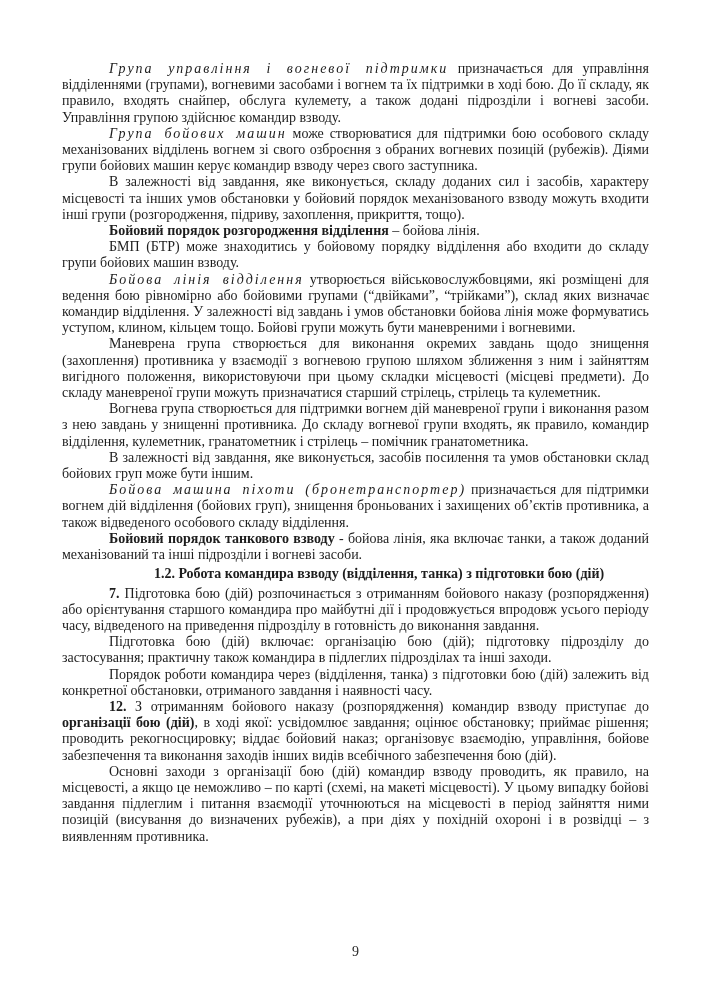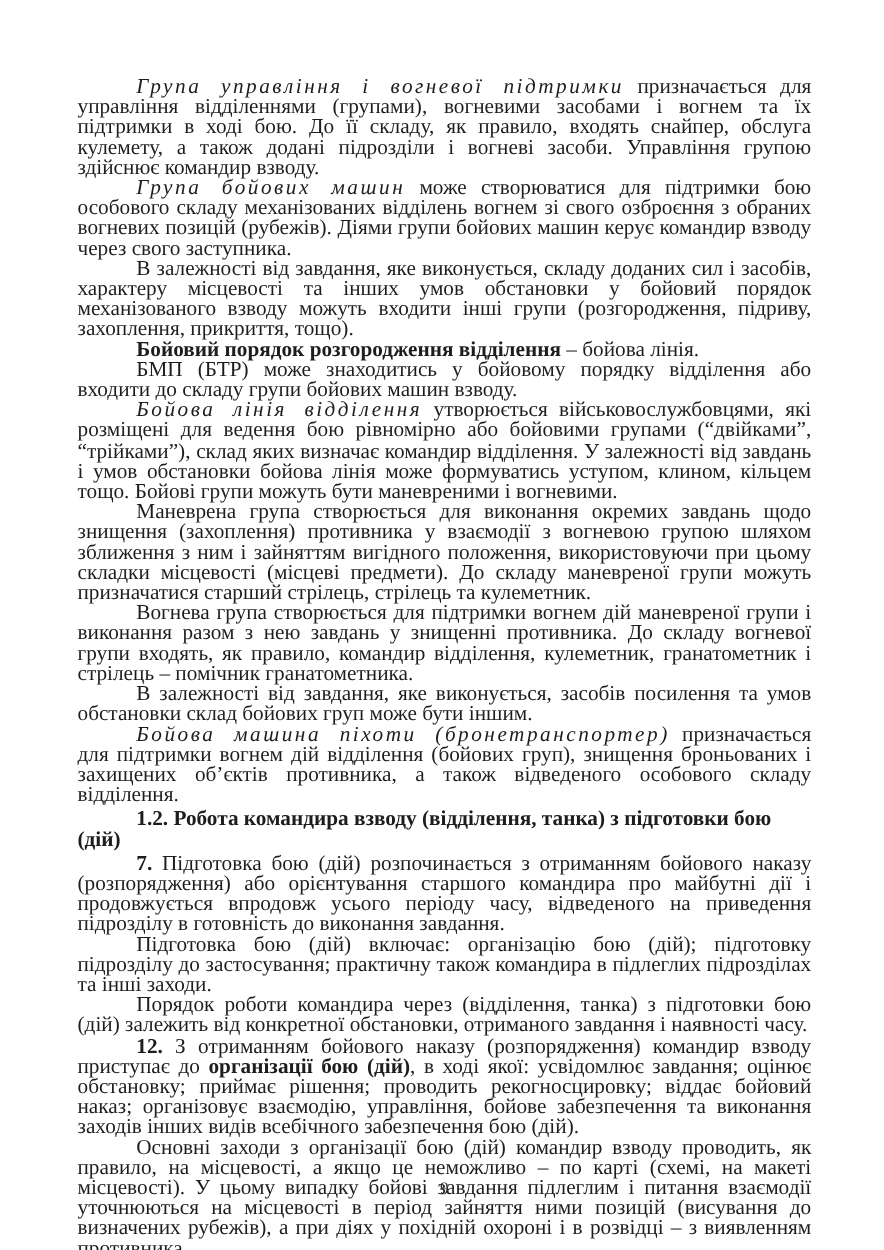--- a/index.html
+++ b/index.html
@@ -16,29 +16,29 @@
     overflow: hidden;
   }
   .page {
     position: absolute;
     left: 62px;
     top: 61px;
     width: 587px;
   }
   p.para {
     margin: 0;
-    font-size: 17px;
+    font-size: 14px;
     line-height: 16.2px;
     text-align: justify;
     text-indent: 47px;
     color: #1d1d1d;
   }
   p.para.heading {
     font-weight: bold;
-    text-align: left;
+    text-align: center;
     margin-top: 3px;
     margin-bottom: 3px;
   }
   .run-lead {
     font-style: italic;
     letter-spacing: 2px;
     word-spacing: 3px;
   }
   .run-bold {
     font-weight: bold;
@@ -65,20 +65,21 @@
       <p class="para"><span class="run-lead">Група управління і вогневої підтримки</span><span class="run-normal"> призначається для управління відділеннями (групами), вогневими засобами і вогнем та їх підтримки в ході бою. До її складу, як правило, входять снайпер, обслуга кулемету, а також додані підрозділи і вогневі засоби. Управління групою здійснює командир взводу.</span></p>
       <p class="para"><span class="run-lead">Група бойових машин</span><span class="run-normal"> може створюватися для підтримки бою особового складу механізованих відділень вогнем зі свого озброєння з обраних вогневих позицій (рубежів). Діями групи бойових машин керує командир взводу через свого заступника.</span></p>
       <p class="para"><span class="run-normal">В залежності від завдання, яке виконується, складу доданих сил і засобів, характеру місцевості та інших умов обстановки у бойовий порядок механізованого взводу можуть входити інші групи (розгородження, підриву, захоплення, прикриття, тощо).</span></p>
       <p class="para"><span class="run-bold">Бойовий порядок розгородження відділення</span><span class="run-normal"> – бойова лінія.</span></p>
       <p class="para"><span class="run-normal">БМП (БТР) може знаходитись у бойовому порядку відділення або входити до складу групи бойових машин взводу.</span></p>
       <p class="para"><span class="run-lead">Бойова лінія відділення</span><span class="run-normal"> утворюється військовослужбовцями, які розміщені для ведення бою рівномірно або бойовими групами (“двійками”, “трійками”), склад яких визначає командир відділення. У залежності від завдань і умов обстановки бойова лінія може формуватись уступом, клином, кільцем тощо. Бойові групи можуть бути маневреними і вогневими.</span></p>
       <p class="para"><span class="run-normal">Маневрена група створюється для виконання окремих завдань щодо знищення (захоплення) противника у взаємодії з вогневою групою шляхом зближення з ним і зайняттям вигідного положення, використовуючи при цьому складки місцевості (місцеві предмети). До складу маневреної групи можуть призначатися старший стрілець, стрілець та кулеметник.</span></p>
       <p class="para"><span class="run-normal">Вогнева група створюється для підтримки вогнем дій маневреної групи і виконання разом з нею завдань у знищенні противника. До складу вогневої групи входять, як правило, командир відділення, кулеметник, гранатометник і стрілець – помічник гранатометника.</span></p>
       <p class="para"><span class="run-normal">В залежності від завдання, яке виконується, засобів посилення та умов обстановки склад бойових груп може бути іншим.</span></p>
       <p class="para"><span class="run-lead">Бойова машина піхоти (бронетранспортер)</span><span class="run-normal"> призначається для підтримки вогнем дій відділення (бойових груп), знищення броньованих і захищених об’єктів противника, а також відведеного особового складу відділення.</span></p>
+      <p class="para"><span class="run-bold">Бойовий порядок танкового взводу</span><span class="run-normal"> - бойова лінія, яка включає танки, а також доданий механізований та інші підрозділи і вогневі засоби.</span></p>
       <p class="para heading"><span class="run-bold">1.2. Робота командира взводу (відділення, танка) з підготовки бою (дій)</span></p>
       <p class="para"><span class="run-bold">7.</span><span class="run-normal"> Підготовка бою (дій) розпочинається з отриманням бойового наказу (розпорядження) або орієнтування старшого командира про майбутні дії і продовжується впродовж усього періоду часу, відведеного на приведення підрозділу в готовність до виконання завдання.</span></p>
       <p class="para"><span class="run-normal">Підготовка бою (дій) включає: організацію бою (дій); підготовку підрозділу до застосування; практичну також командира в підлеглих підрозділах та інші заходи.</span></p>
       <p class="para"><span class="run-normal">Порядок роботи командира через (відділення, танка) з підготовки бою (дій) залежить від конкретної обстановки, отриманого завдання і наявності часу.</span></p>
       <p class="para"><span class="run-bold">12.</span><span class="run-normal"> З отриманням бойового наказу (розпорядження) командир взводу приступає до </span><span class="run-bold">організації бою (дій)</span><span class="run-normal">, в ході якої: усвідомлює завдання; оцінює обстановку; приймає рішення; проводить рекогносцировку; віддає бойовий наказ; організовує взаємодію, управління, бойове забезпечення та виконання заходів інших видів всебічного забезпечення бою (дій).</span></p>
       <p class="para"><span class="run-normal">Основні заходи з організації бою (дій) командир взводу проводить, як правило, на місцевості, а якщо це неможливо – по карті (схемі, на макеті місцевості). У цьому випадку бойові завдання підлеглим і питання взаємодії уточнюються на місцевості в період зайняття ними позицій (висування до визначених рубежів), а при діях у похідній охороні і в розвідці – з виявленням противника.</span></p>
     </div>
 </div>
 
 <div class="footer">

